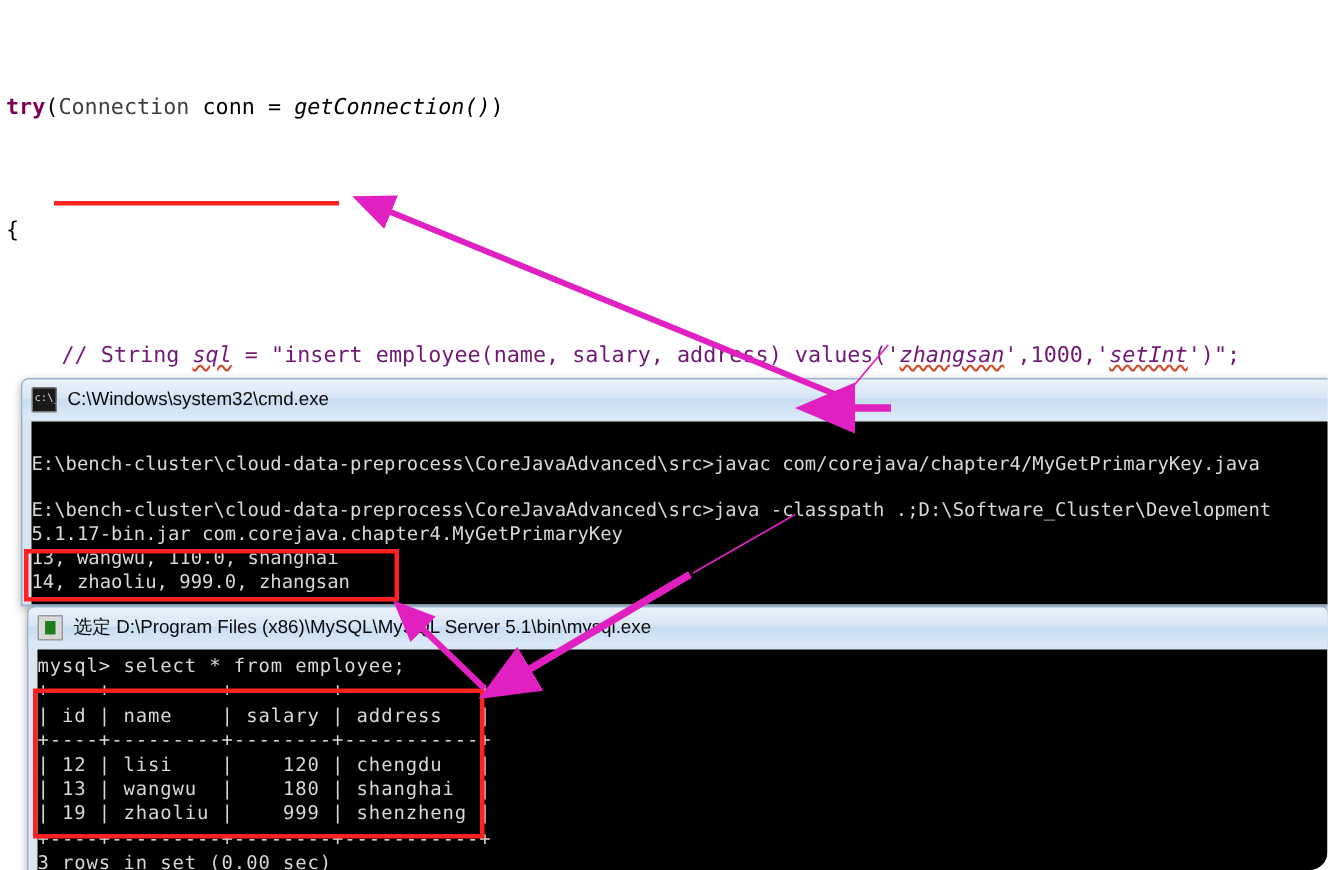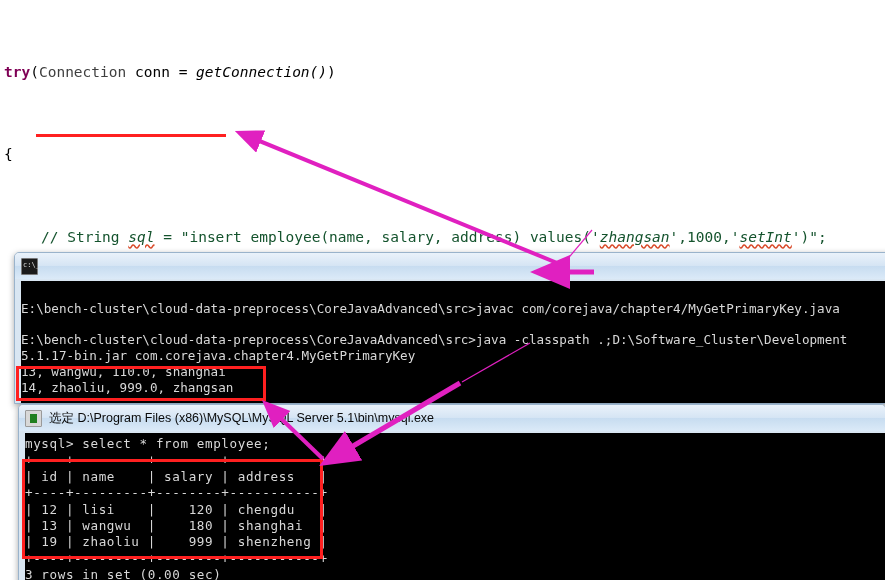--- a/index.html
+++ b/index.html
@@ -3,40 +3,40 @@
 <meta charset="utf-8">
 <style>
   html,body{margin:0;padding:0;}
   body{
     width:885px;height:580px;
     background:#ffffff;
     font-family:"DejaVu Sans Mono", monospace;
     overflow:hidden;
     position:relative;
   }
-  #root{position:relative;width:885px;height:580px;overflow:hidden;}
+  #root{position:relative;width:885px;height:580px;overflow:hidden;border-radius:12px;}
 
   
   .editor{
     position:absolute;left:0;top:0;width:885px;height:580px;
     background:#ffffff;
     font-family:"DejaVu Sans Mono","Liberation Mono",monospace;
     font-size:14.5px;
     line-height:20.6px;
     white-space:pre;
     color:#000000;
   }
   .eline{height:20.6px;padding-left:4px;white-space:pre;}
   .indent1{display:inline-block;width:37px;}
 
   .kw{color:#7f0055;font-weight:bold;}
   .typ{color:#3f3f3f;}
   .id{color:#000000;}
   .mi{color:#000000;font-style:italic;}
-  .cmt{color:#14532d;}
+  .cmt{color:#701a75;}
   .str{color:#2a00ff;}
   .meth{color:#6a3d3d;}
   .wavy{
     text-decoration:underline;
     text-decoration-style:wavy;
     text-decoration-color:#d94a29;
     text-underline-offset:2px;
     font-style:italic;
   }
 
@@ -168,20 +168,21 @@
 
     
 
   </div>
 
   <div class="red-underline" style="left:36px;top:134px;width:190px;"></div>
 
   <div class="win" id="cmdwin">
     <div class="titlebar">
       <div class="cmd-ico"></div>
+      <div class="ttext">C:\Windows\system32\cmd.exe</div>
     </div>
     <div class="console"><span></span>
 <span>E:\bench-cluster\cloud-data-preprocess\CoreJavaAdvanced\src&gt;javac com/corejava/chapter4/MyGetPrimaryKey.java</span>
 <span></span>
 <span>E:\bench-cluster\cloud-data-preprocess\CoreJavaAdvanced\src&gt;java -classpath .;D:\Software_Cluster\Development</span>
 <span>5.1.17-bin.jar com.corejava.chapter4.MyGetPrimaryKey</span>
 <span>13, wangwu, 110.0, shanghai</span>
 <span>14, zhaoliu, 999.0, zhangsan</span></div>
   </div>
 

